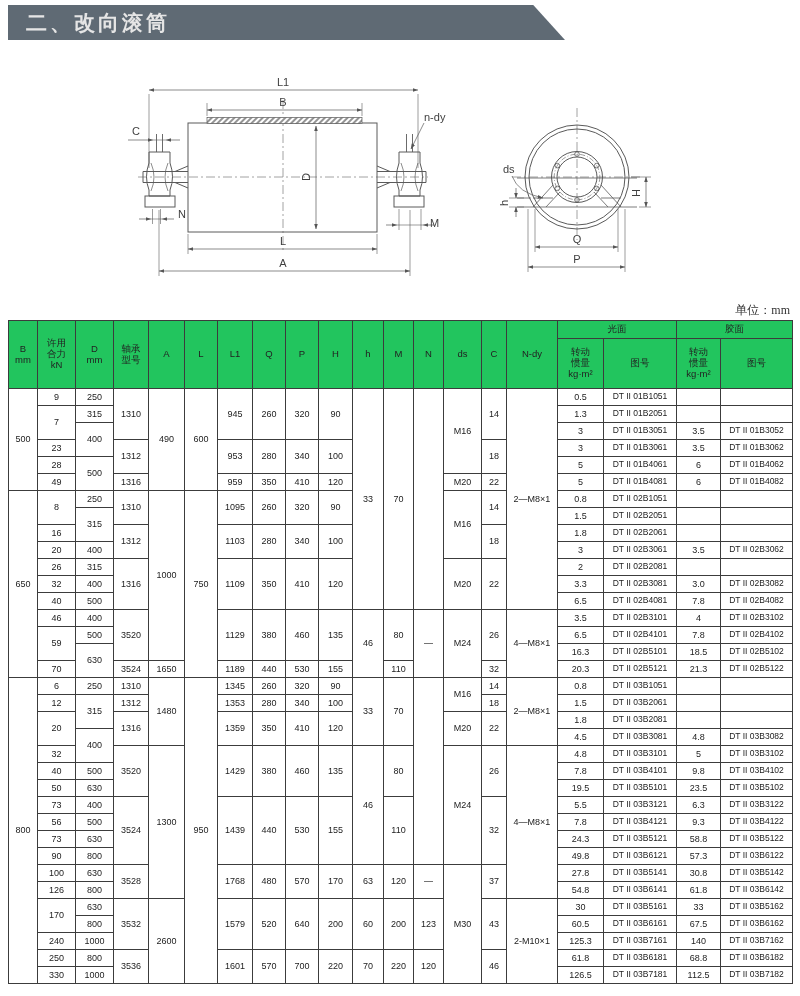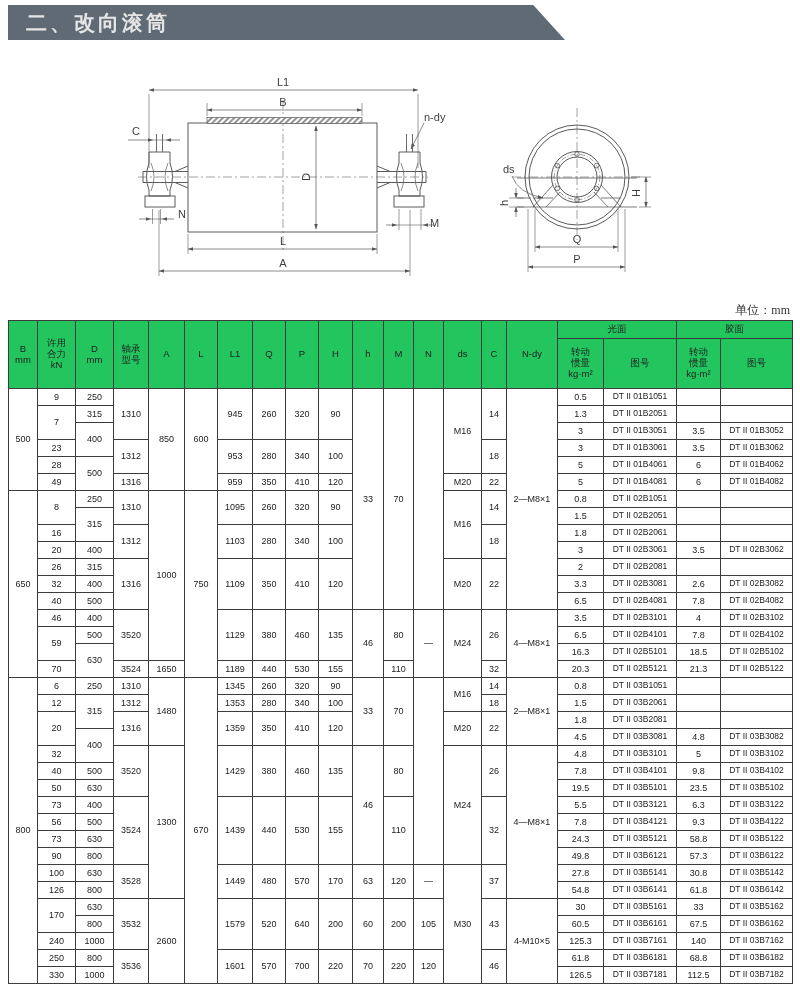--- a/index.html
+++ b/index.html
@@ -220,21 +220,21 @@
 kg·m²</th>
       <th>图号</th>
     </tr>
   </thead>
   <tbody>
       <tr>
         <td rowspan="6">500</td>
         <td>9</td>
         <td>250</td>
         <td rowspan="3">1310</td>
-        <td rowspan="6">850</td>
+        <td rowspan="6">490</td>
         <td rowspan="6">600</td>
         <td rowspan="3">945</td>
         <td rowspan="3">260</td>
         <td rowspan="3">320</td>
         <td rowspan="3">90</td>
         <td rowspan="13">33</td>
         <td rowspan="13">70</td>
         <td rowspan="13"></td>
         <td rowspan="5">M16</td>
         <td rowspan="3">14</td>
@@ -353,21 +353,21 @@
         <td>2</td>
         <td class="figno">DT II 02B2081</td>
         <td></td>
         <td class="figno"></td>
       </tr>
       <tr>
         <td>32</td>
         <td>400</td>
         <td>3.3</td>
         <td class="figno">DT II 02B3081</td>
-        <td>2.6</td>
+        <td>3.0</td>
         <td class="figno">DT II 02B3082</td>
       </tr>
       <tr>
         <td>40</td>
         <td>500</td>
         <td>6.5</td>
         <td class="figno">DT II 02B4081</td>
         <td>7.8</td>
         <td class="figno">DT II 02B4082</td>
       </tr>
@@ -419,21 +419,21 @@
         <td class="figno">DT II 02B5121</td>
         <td>21.3</td>
         <td class="figno">DT II 02B5122</td>
       </tr>
       <tr>
         <td rowspan="18">800</td>
         <td>6</td>
         <td>250</td>
         <td>1310</td>
         <td rowspan="4">1480</td>
-        <td rowspan="18">670</td>
+        <td rowspan="18">950</td>
         <td>1345</td>
         <td>260</td>
         <td>320</td>
         <td>90</td>
         <td rowspan="4">33</td>
         <td rowspan="4">70</td>
         <td rowspan="11"></td>
         <td rowspan="2">M16</td>
         <td>14</td>
         <td rowspan="4">2—M8×1</td>
@@ -547,21 +547,21 @@
         <td>800</td>
         <td>49.8</td>
         <td class="figno">DT II 03B6121</td>
         <td>57.3</td>
         <td class="figno">DT II 03B6122</td>
       </tr>
       <tr>
         <td>100</td>
         <td>630</td>
         <td rowspan="2">3528</td>
-        <td rowspan="2">1449</td>
+        <td rowspan="2">1768</td>
         <td rowspan="2">480</td>
         <td rowspan="2">570</td>
         <td rowspan="2">170</td>
         <td rowspan="2">63</td>
         <td rowspan="2">120</td>
         <td rowspan="2">—</td>
         <td rowspan="7">M30</td>
         <td rowspan="2">37</td>
         <td>27.8</td>
         <td class="figno">DT II 03B5141</td>
@@ -580,23 +580,23 @@
         <td rowspan="2">170</td>
         <td>630</td>
         <td rowspan="3">3532</td>
         <td rowspan="5">2600</td>
         <td rowspan="3">1579</td>
         <td rowspan="3">520</td>
         <td rowspan="3">640</td>
         <td rowspan="3">200</td>
         <td rowspan="3">60</td>
         <td rowspan="3">200</td>
-        <td rowspan="3">105</td>
+        <td rowspan="3">123</td>
         <td rowspan="3">43</td>
-        <td rowspan="5">4-M10×5</td>
+        <td rowspan="5">2-M10×1</td>
         <td>30</td>
         <td class="figno">DT II 03B5161</td>
         <td>33</td>
         <td class="figno">DT II 03B5162</td>
       </tr>
       <tr>
         <td>800</td>
         <td>60.5</td>
         <td class="figno">DT II 03B6161</td>
         <td>67.5</td>

